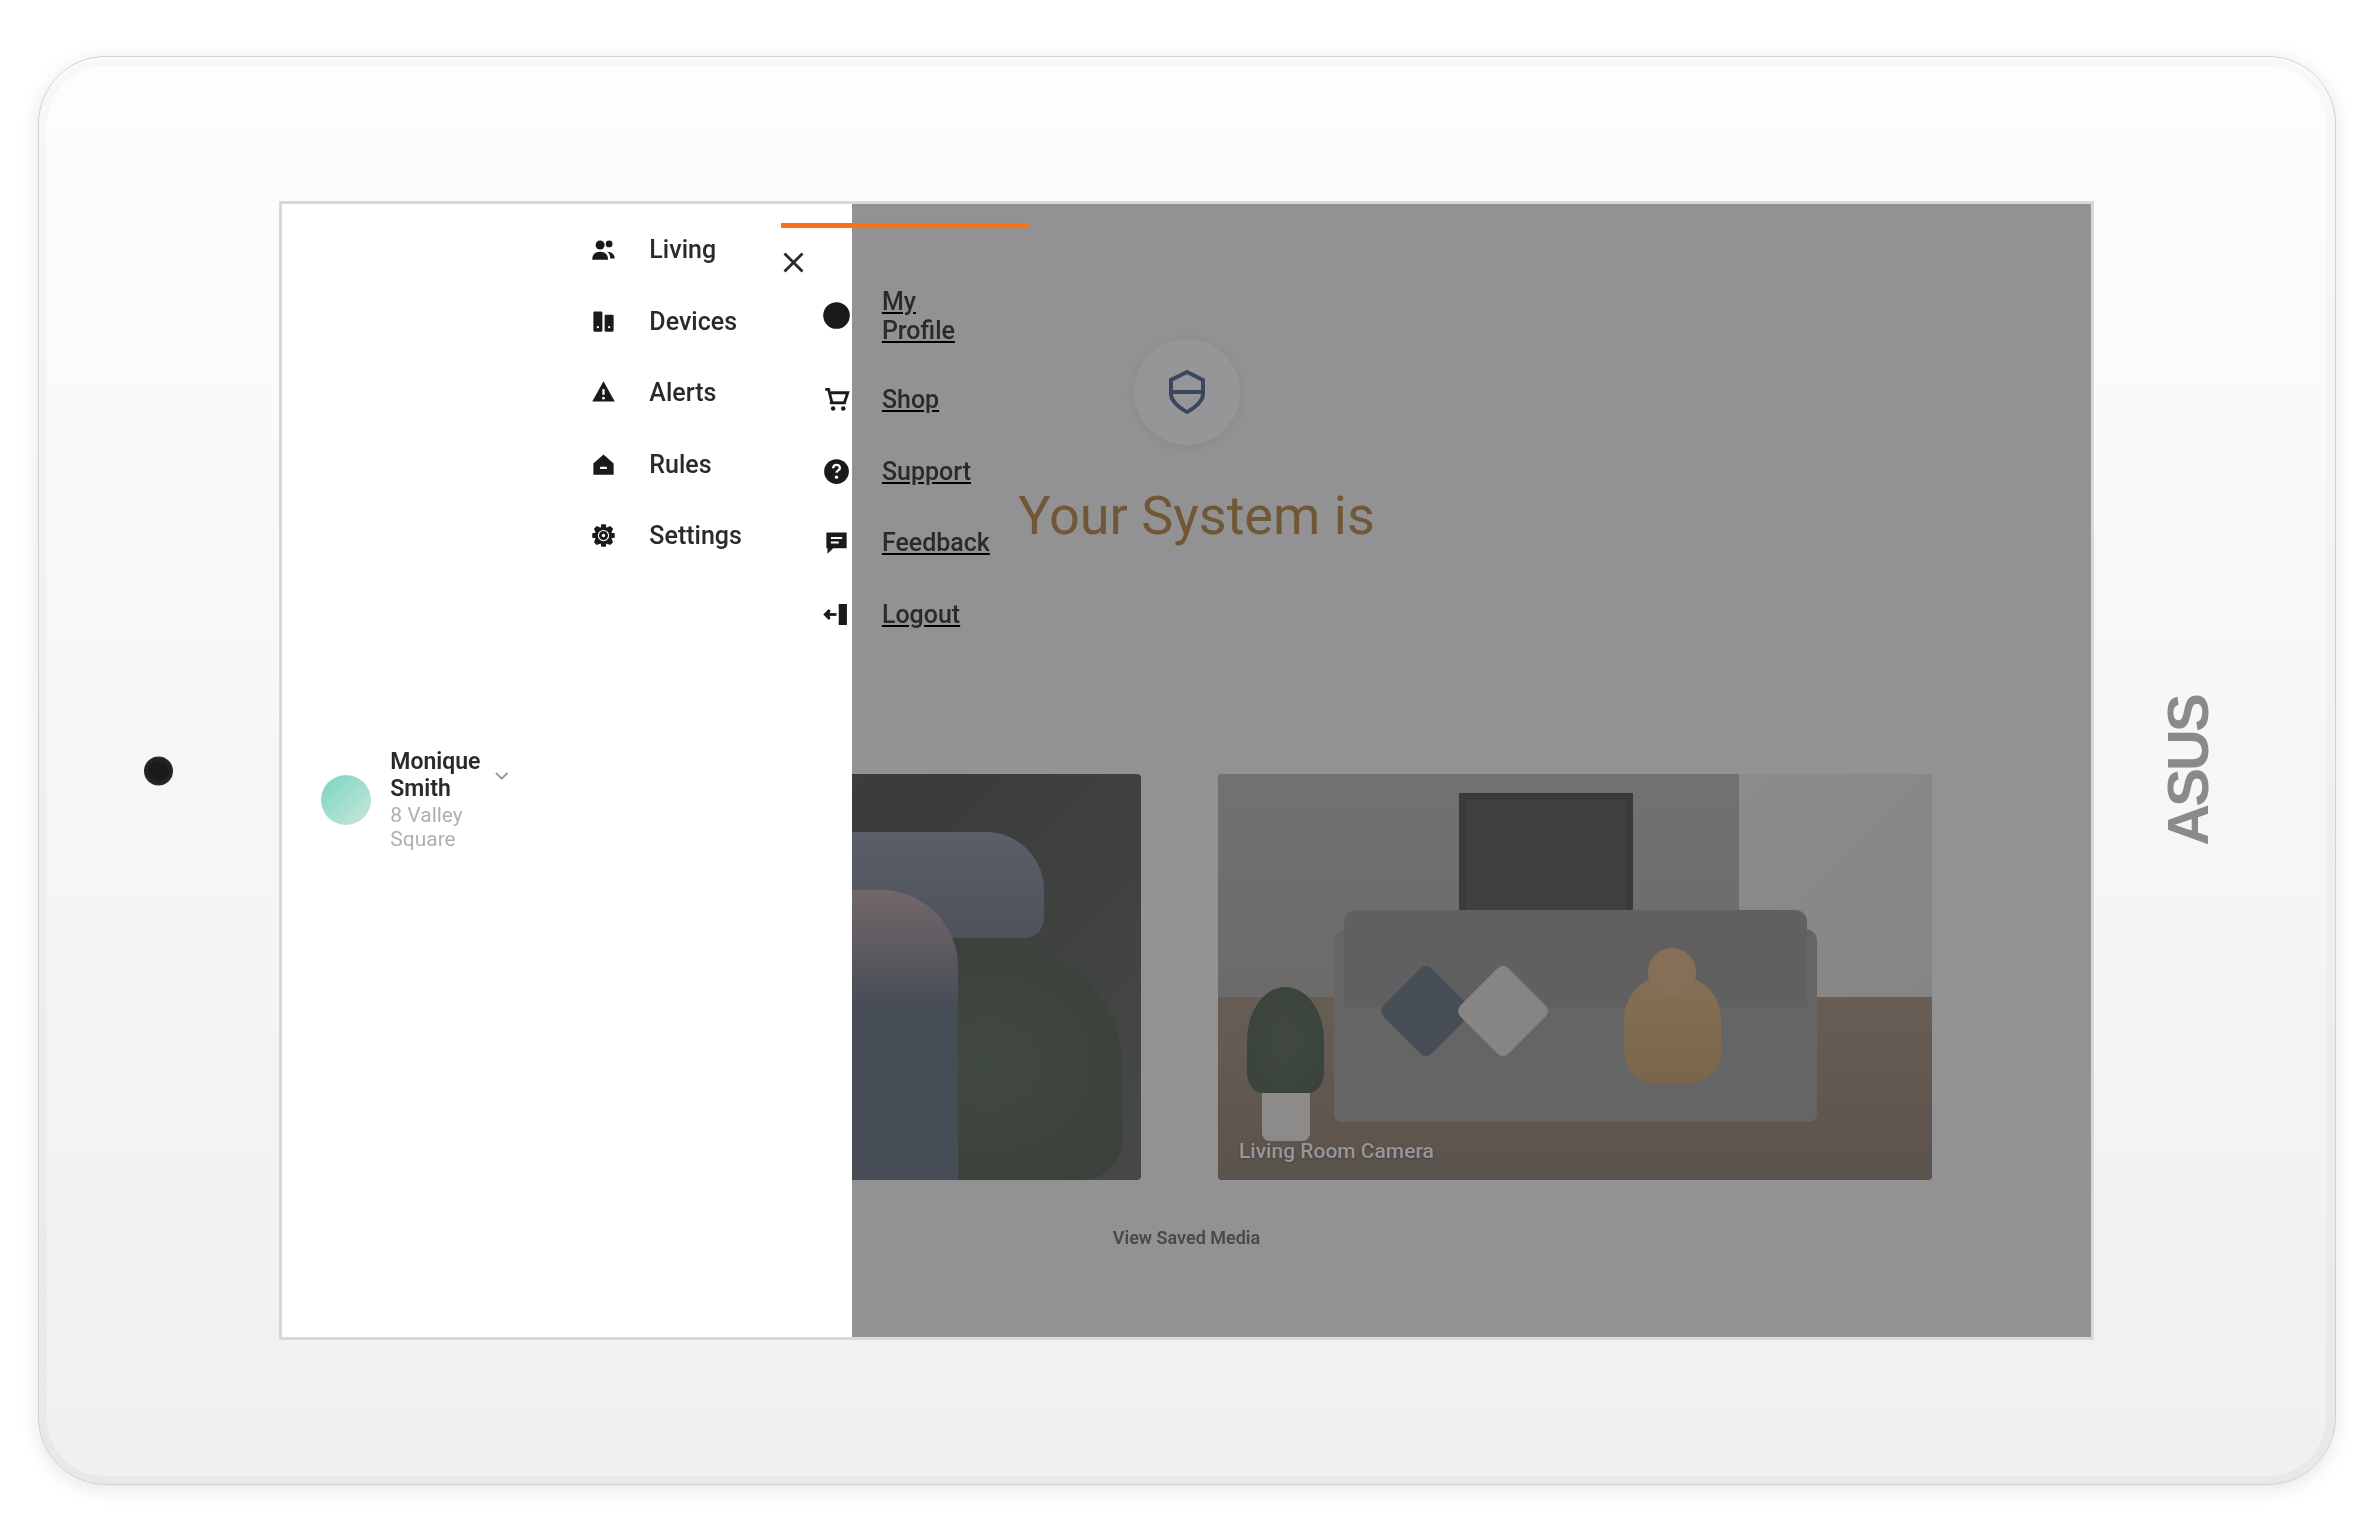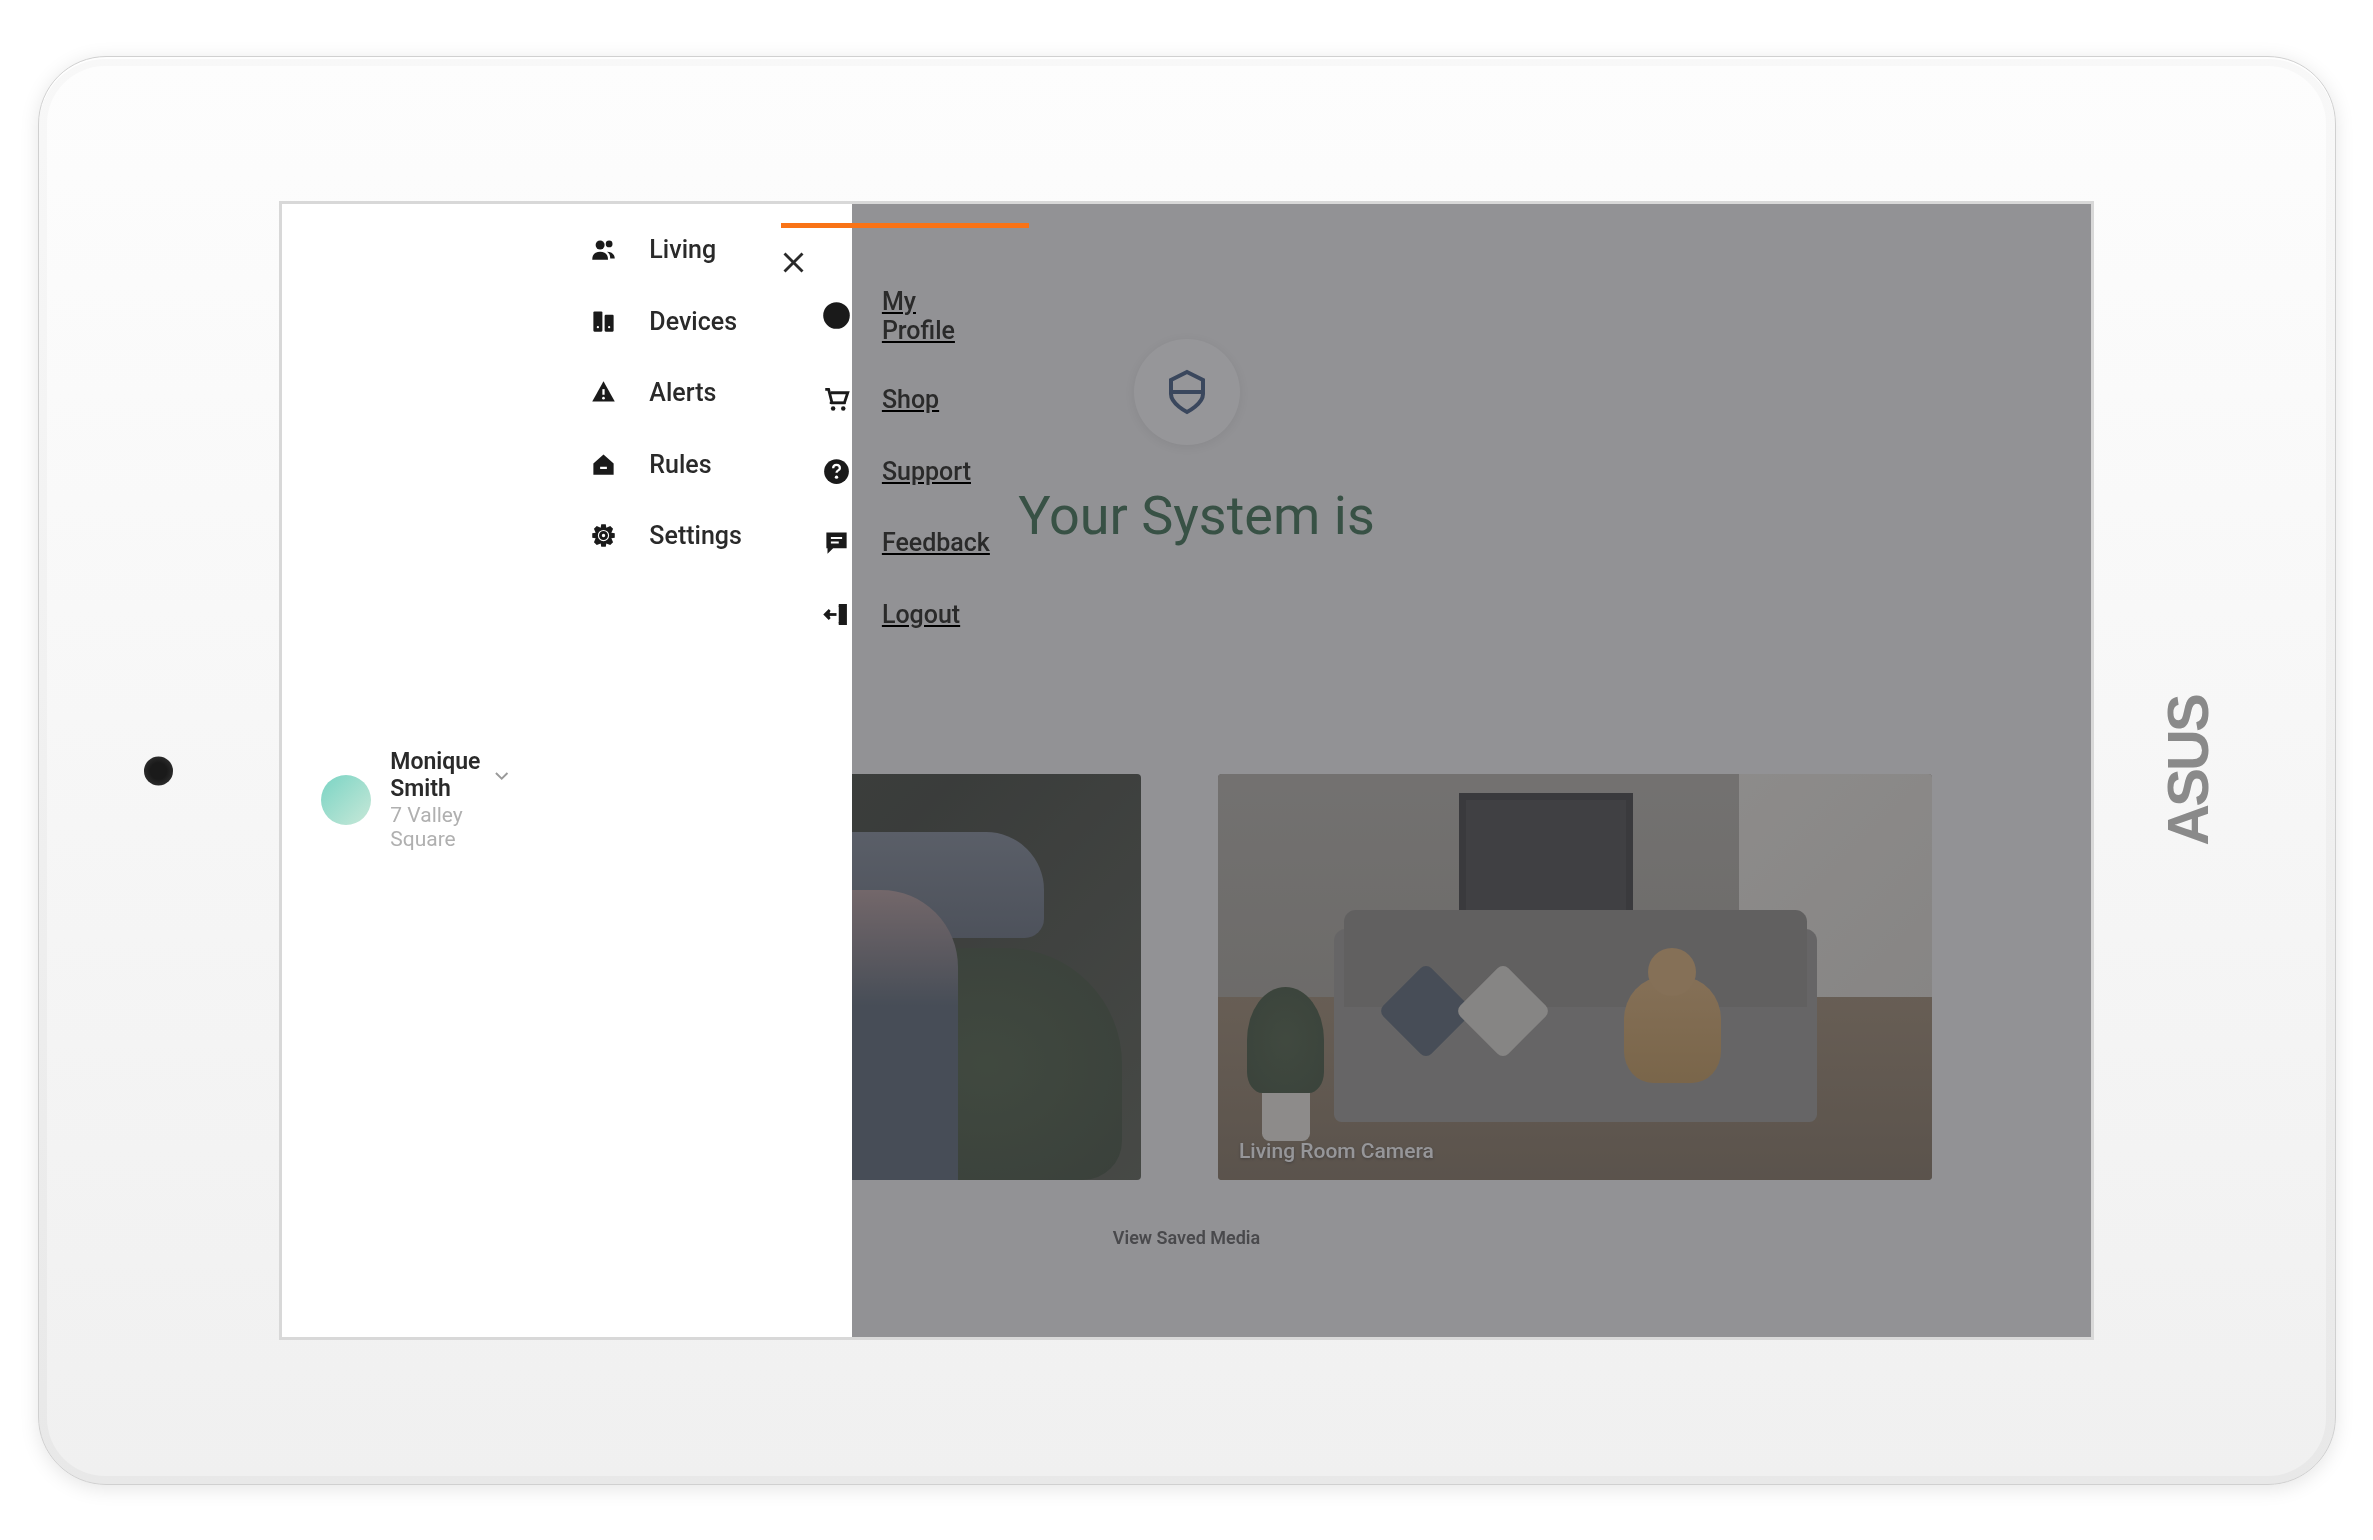--- a/index.html
+++ b/index.html
@@ -113,21 +113,21 @@
       margin-bottom: 39px;
     }
     
     .shield-svg {
       width: 48px;
       height: 48px;
     }
     
     .system-status {
       font-size: 54px;
-      color: #14532d;
+      color: #a16207;
       font-weight: 400;
       margin-left: 20px;
     }
     
     .camera-row {
       position: absolute;
       top: 570px;
       left: 87px;
       display: flex;
       gap: 77px;
@@ -514,21 +514,21 @@
           <div class="avatar"></div>
           <div class="profile-info">
             <div class="profile-name-row">
               <span class="profile-name">Monique Smith</span>
               <span class="chevron-down">
                 <svg width="15.4" height="9.7" viewBox="0 0 16 10" fill="none" stroke="#9a9a9a" stroke-width="2">
                   <polyline points="2,2 8,8 14,2"></polyline>
                 </svg>
               </span>
             </div>
-            <span class="profile-address">7 Valley Square</span>
+            <span class="profile-address">8 Valley Square</span>
           </div>
         </div>
 
         <div class="menu-section">
 
           <div class="menu-item">
             <div class="menu-icon">
               <svg class="icon-svg" viewBox="0 0 24 24">
                   <circle cx="9" cy="8" r="4"></circle>
                   <path d="M2 21 C2 16 5 14 9 14 C13 14 16 16 16 21 Z"></path>

